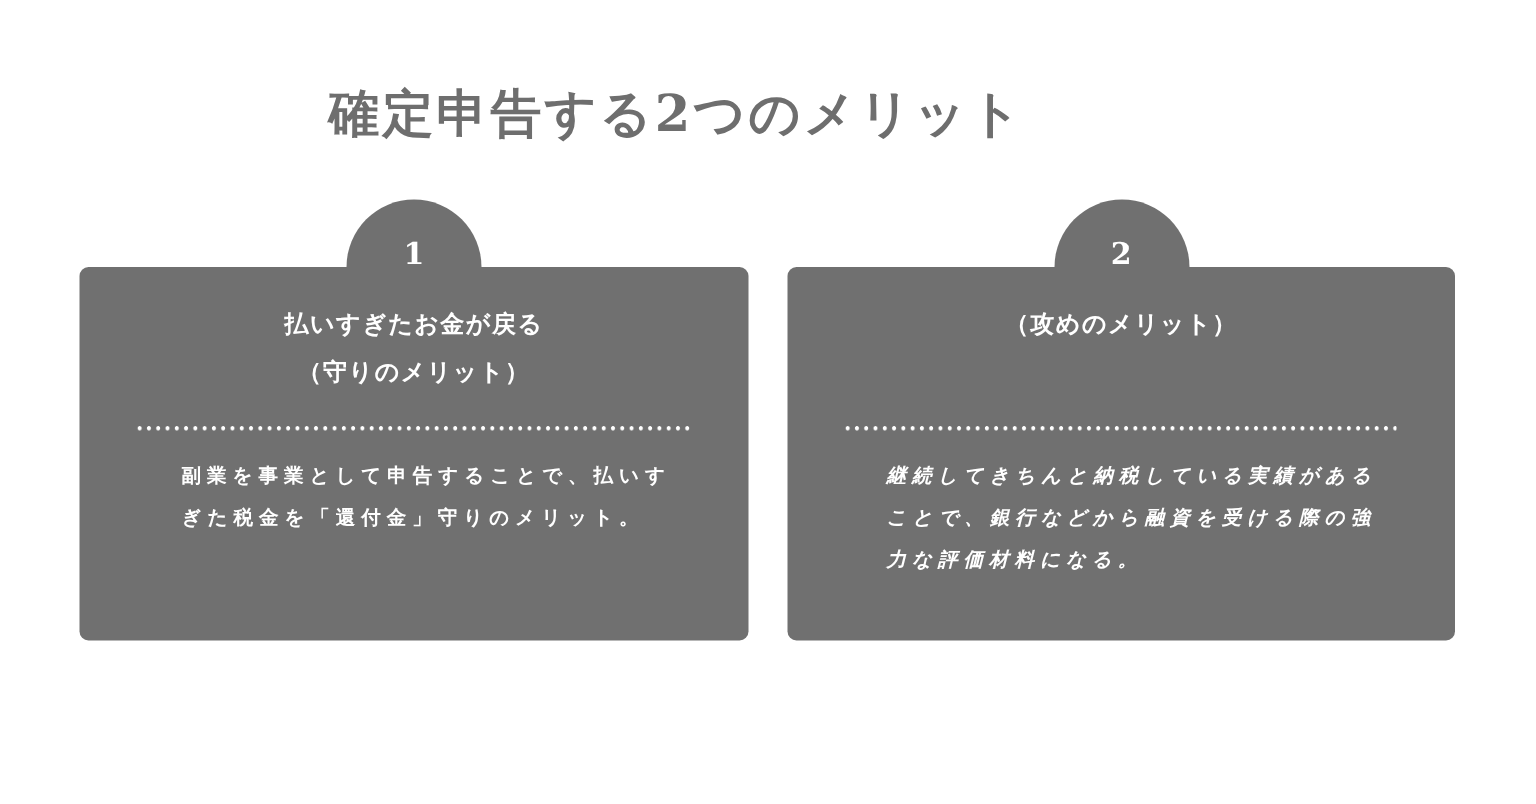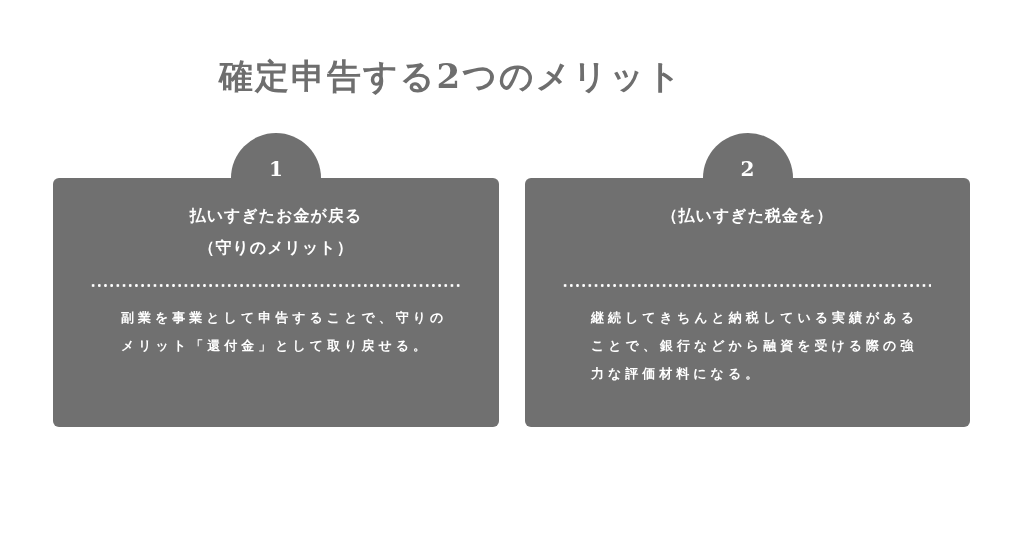--- a/index.html
+++ b/index.html
@@ -86,41 +86,42 @@
       width: 330px;
       color: #ffffff;
       font-family: "DejaVu Sans", "Liberation Sans", sans-serif;
       font-size: 13px;
       line-height: 28px;
       letter-spacing: 4px;
       font-weight: bold;
     }
     .card.c2 .card-body {
       left: 66px;
+      font-style: italic;
     }
   </style>
 </head>
 <body>
 
 <div class="page-title">確定申告する2つのメリット</div>
 
 <div class="card c1">
   <div class="tab">
     <div class="tab-number">1</div>
   </div>
   <div class="card-title">
     <div>払いすぎたお金が戻る</div>
     <div>（守りのメリット）</div>
   </div>
   <div class="dotted"></div>
-  <div class="card-body">副業を事業として申告することで、守りのメリット「還付金」として取り戻せる。</div>
+  <div class="card-body">副業を事業として申告することで、払いすぎた税金を「還付金」守りのメリット。</div>
 </div>
 
 <div class="card c2">
   <div class="tab">
     <div class="tab-number">2</div>
   </div>
   <div class="card-title">
-    <div>（払いすぎた税金を）</div>
+    <div>（攻めのメリット）</div>
   </div>
   <div class="dotted"></div>
   <div class="card-body">継続してきちんと納税している実績があることで、銀行などから融資を受ける際の強力な評価材料になる。</div>
 </div>
 
 </body></html>

